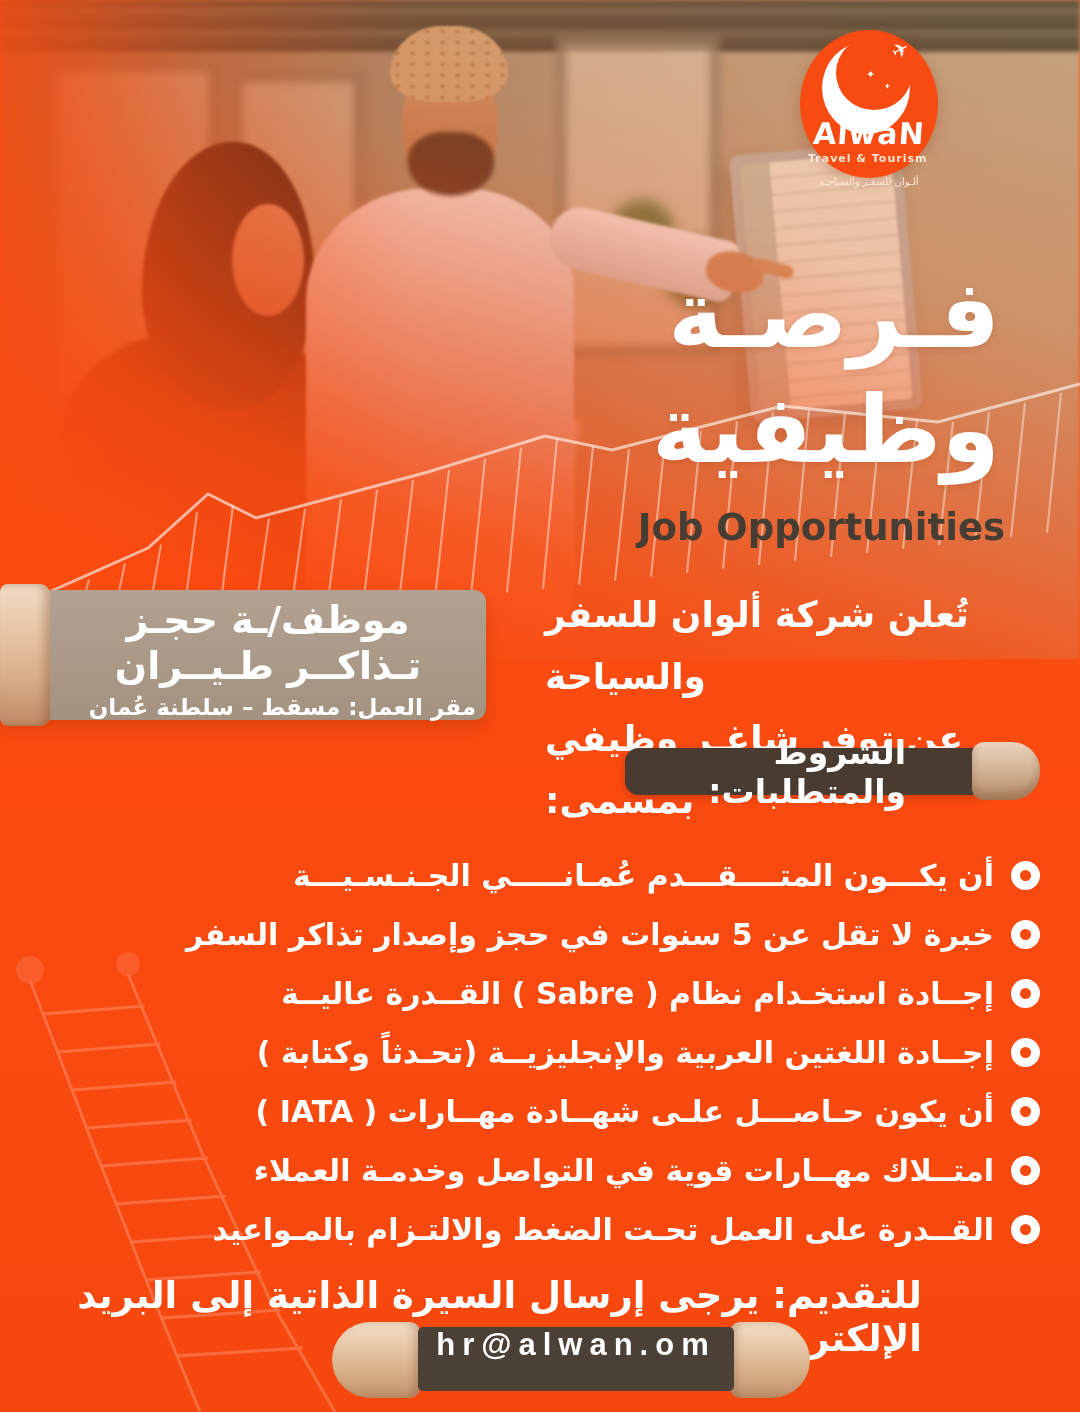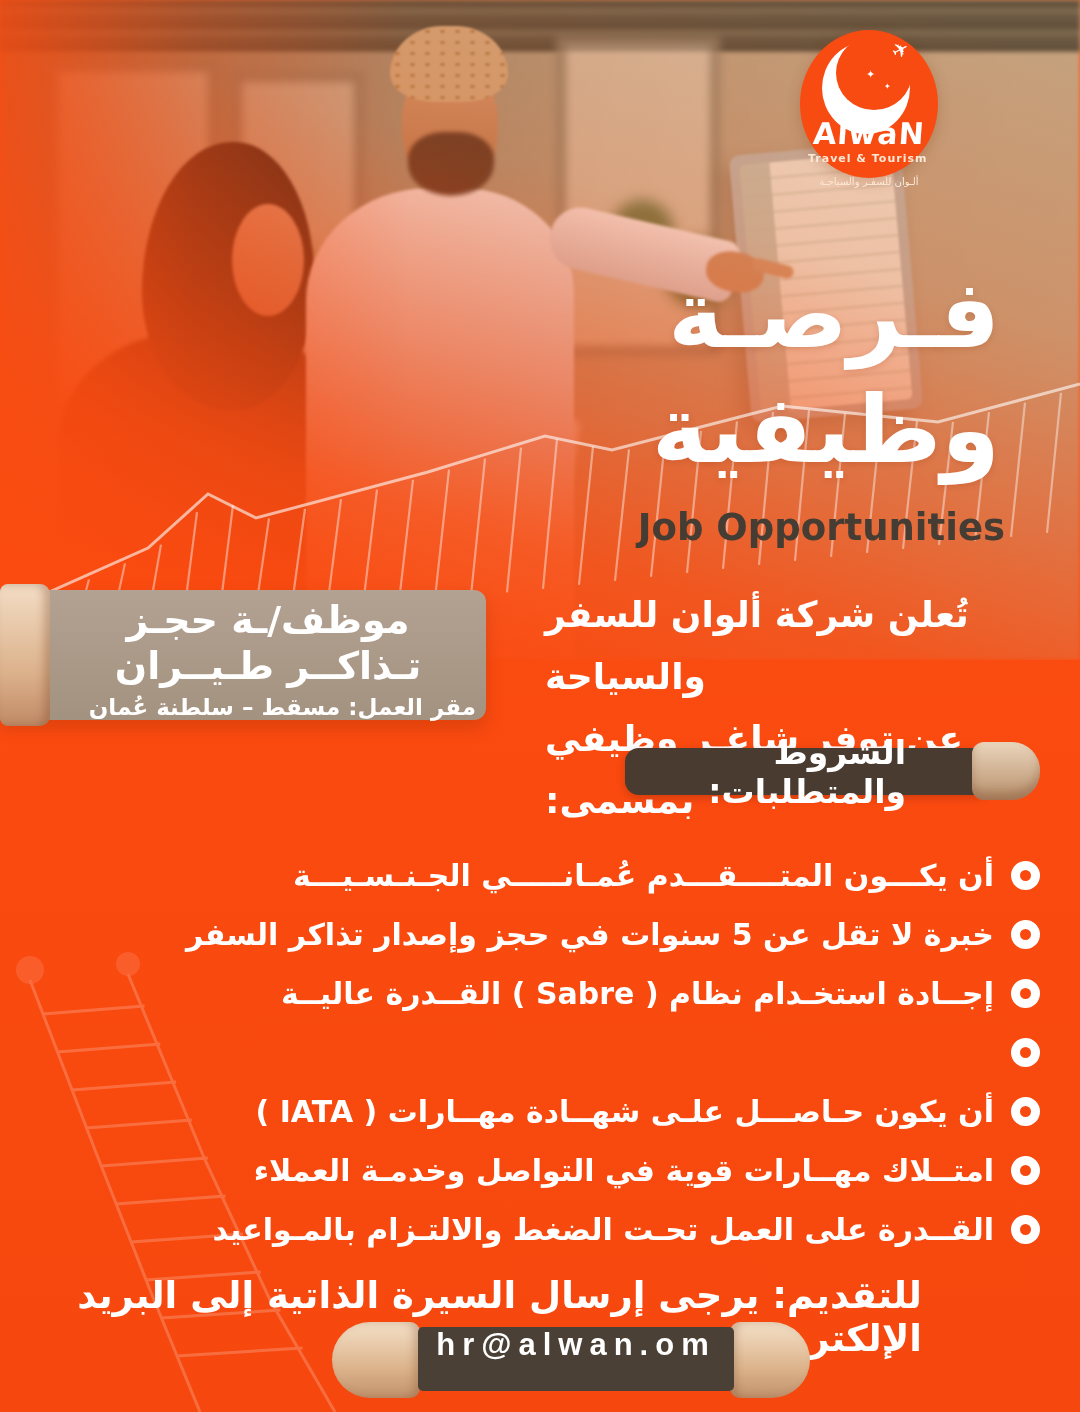--- a/index.html
+++ b/index.html
@@ -251,20 +251,21 @@
     <div class="req-item">
         <span class="ring"></span>
         <span class="req-text">خبرة لا تقل عن 5 سنوات في حجز وإصدار تذاكر السفر</span>
       </div>
     <div class="req-item">
         <span class="ring"></span>
         <span class="req-text">إجــادة استخـدام نظام ( Sabre ) القــدرة عاليــة</span>
       </div>
     <div class="req-item">
         <span class="ring"></span>
+        <span class="req-text">إجــادة اللغتين العربية والإنجليزيــة (تحـدثاً وكتابة )</span>
       </div>
     <div class="req-item">
         <span class="ring"></span>
         <span class="req-text">أن يكون حـاصـــل علـى شهــادة مهــارات ( IATA )</span>
       </div>
     <div class="req-item">
         <span class="ring"></span>
         <span class="req-text">امتــلاك مهــارات قوية في التواصل وخدمـة العملاء</span>
       </div>
     <div class="req-item">

